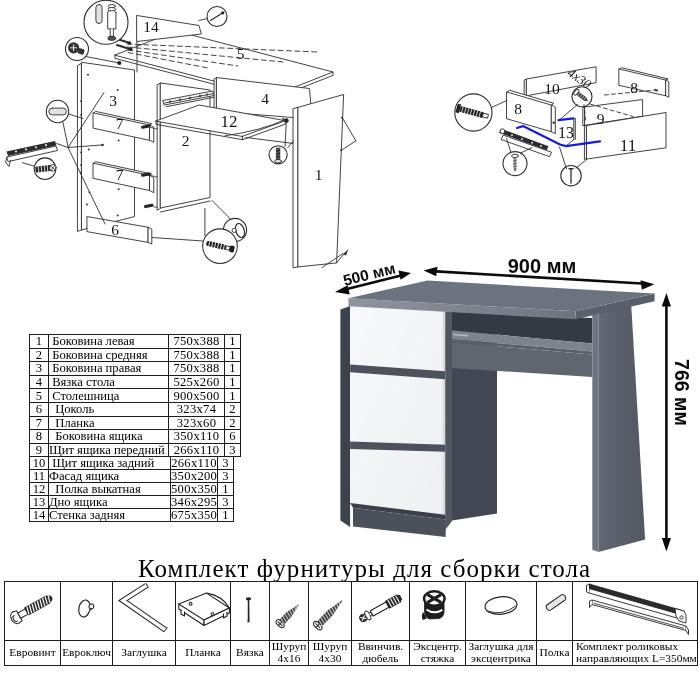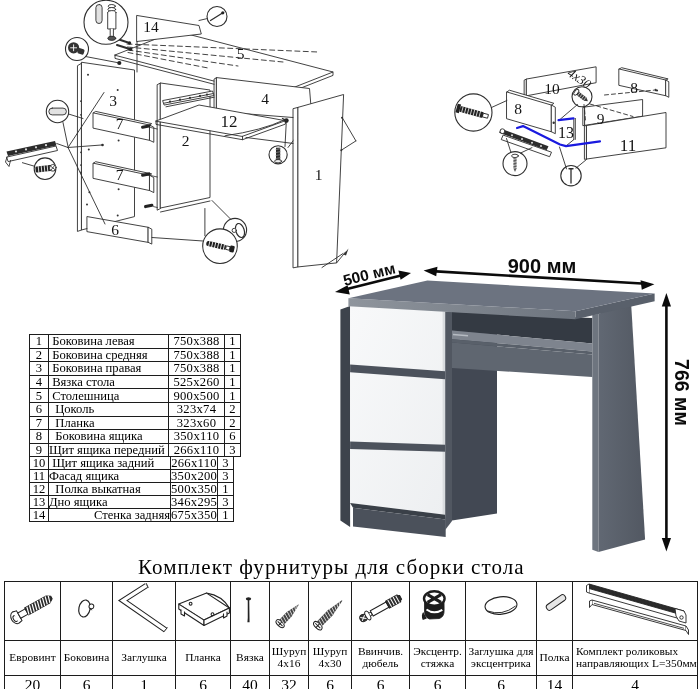--- a/index.html
+++ b/index.html
@@ -8,21 +8,21 @@
 table{border-collapse:collapse;table-layout:fixed}
 .pt td{border:1px solid #1c1c1c;font-size:12.6px;line-height:12px;padding:0;white-space:nowrap;overflow:hidden}
 .pt .n{text-align:center}
 .pt .q{text-align:center}
 .pt .s{text-align:center;letter-spacing:0.3px}
 .hw{border:1px solid #1c1c1c}
 .hw td{border:1px solid #1c1c1c;padding:0;text-align:center;vertical-align:middle;overflow:hidden}
 .hw .lab{font-size:11.4px;line-height:11.6px}
 .hw .num{font-size:15.5px}
 .hw svg{display:block;margin:0 auto}
-#title{font-size:21px;letter-spacing:1.05px;white-space:nowrap}
+#title{font-size:25px;letter-spacing:1.05px;white-space:nowrap}
 </style></head>
 <body>
 
 <svg id="art" class="abs" style="left:0;top:0" width="700" height="689" viewBox="0 0 700 689">
 <defs>
 <linearGradient id="gfront" x1="0" y1="0" x2="1" y2="0">
 <stop offset="0" stop-color="#8f959d"></stop>
         <stop offset="1" stop-color="#6d747e"></stop>
 </linearGradient>
 <linearGradient id="gpanel" x1="0" y1="0" x2="1" y2="0">
@@ -405,21 +405,21 @@
         <td class="q">1</td>
       </tr>
 <tr style="height:13px">
         <td class="n">13</td>
         <td style="text-align:left">Дно ящика</td>
         <td class="s">346x295</td>
         <td class="q">3</td>
       </tr>
 <tr style="height:13px">
         <td class="n">14</td>
-        <td style="text-align:right">Стенка задняя</td>
+        <td style="text-align:left">Стенка задняя</td>
         <td class="s">675x350</td>
         <td class="q">1</td>
       </tr>
 </tbody>
   </table>
 
 <div id="title" class="abs" style="left:138px;top:555px">Комплект фурнитуры для сборки стола</div>
 
 <table class="hw abs" style="left:4px;top:581px;width:693px">
 <colgroup>
@@ -558,42 +558,28 @@
 <g fill="#2b2b2b" stroke="none">
 <rect x="25" y="6.2" width="5" height="2.6" transform="rotate(16 27.5 7.5)"></rect>
 <rect x="39" y="10.2" width="5" height="2.6" transform="rotate(16 41.5 11.5)"></rect>
 <rect x="53" y="14.2" width="5" height="2.6" transform="rotate(16 55.5 15.5)"></rect>
 <rect x="74" y="20.2" width="5" height="2.6" transform="rotate(16 76.5 21.5)"></rect>
 </g>
 </g>
           </svg>
         </td>
 </tr>
-<tr class="lab" style="height:35px">
+<tr class="lab" style="height:25px">
 <td>Евровинт</td>
-        <td>Боковина</td>
+        <td>Евроключ</td>
         <td>Заглушка</td>
         <td>Планка</td>
         <td>Вязка</td>
         <td>Шуруп<br>4x16</td>
         <td>Шуруп<br>4x30</td>
 <td>Ввинчив.<br>дюбель</td>
         <td>Эксцентр.<br>стяжка</td>
         <td>Заглушка для<br>эксцентрика</td>
         <td>Полка</td>
 <td style="text-align:left;padding-left:3px">Комплект роликовых<br>направляющих L=350мм</td>
 </tr>
-<tr class="num" style="height:17px">
-<td>20</td>
-        <td>6</td>
-        <td>1</td>
-        <td>6</td>
-        <td>40</td>
-        <td>32</td>
-        <td>6</td>
-        <td>6</td>
-        <td>6</td>
-        <td>6</td>
-        <td>14</td>
-        <td>4</td>
-</tr>
 </tbody>
   </table>
 
 </body></html>

